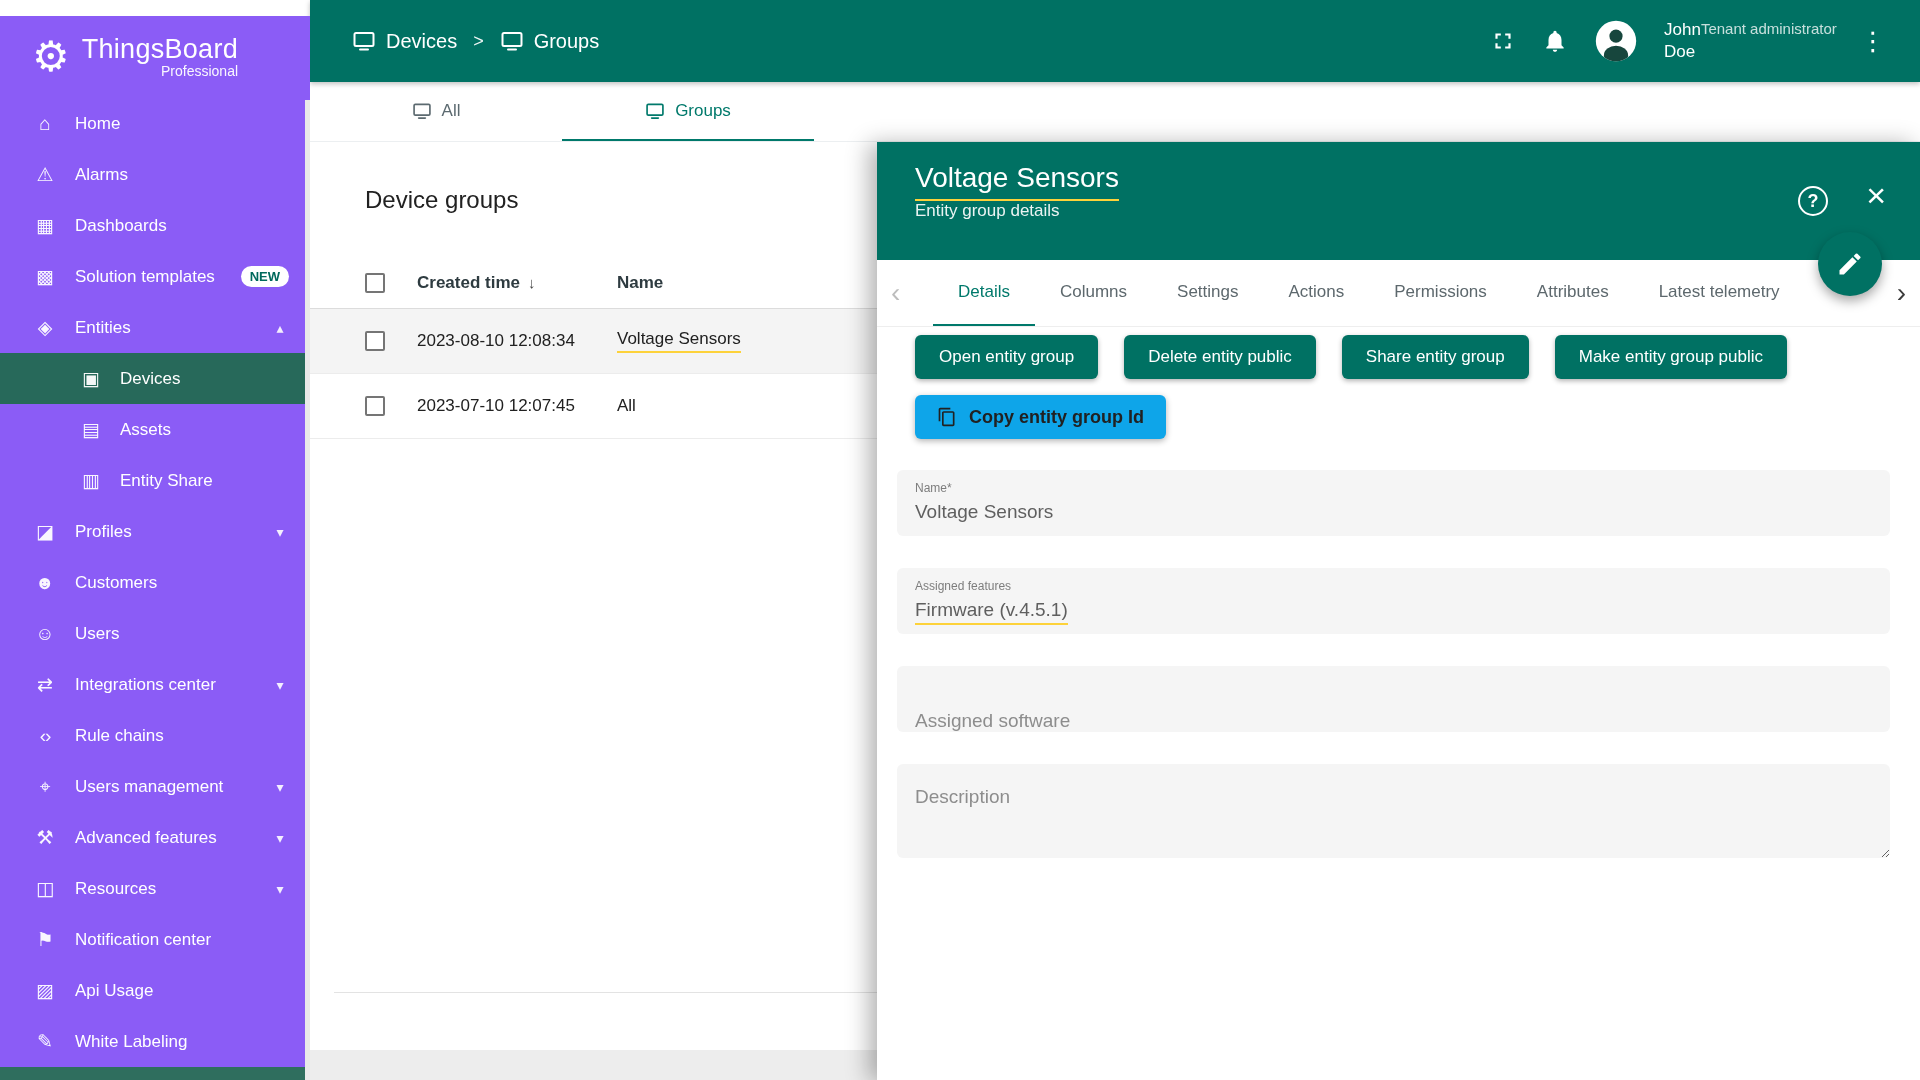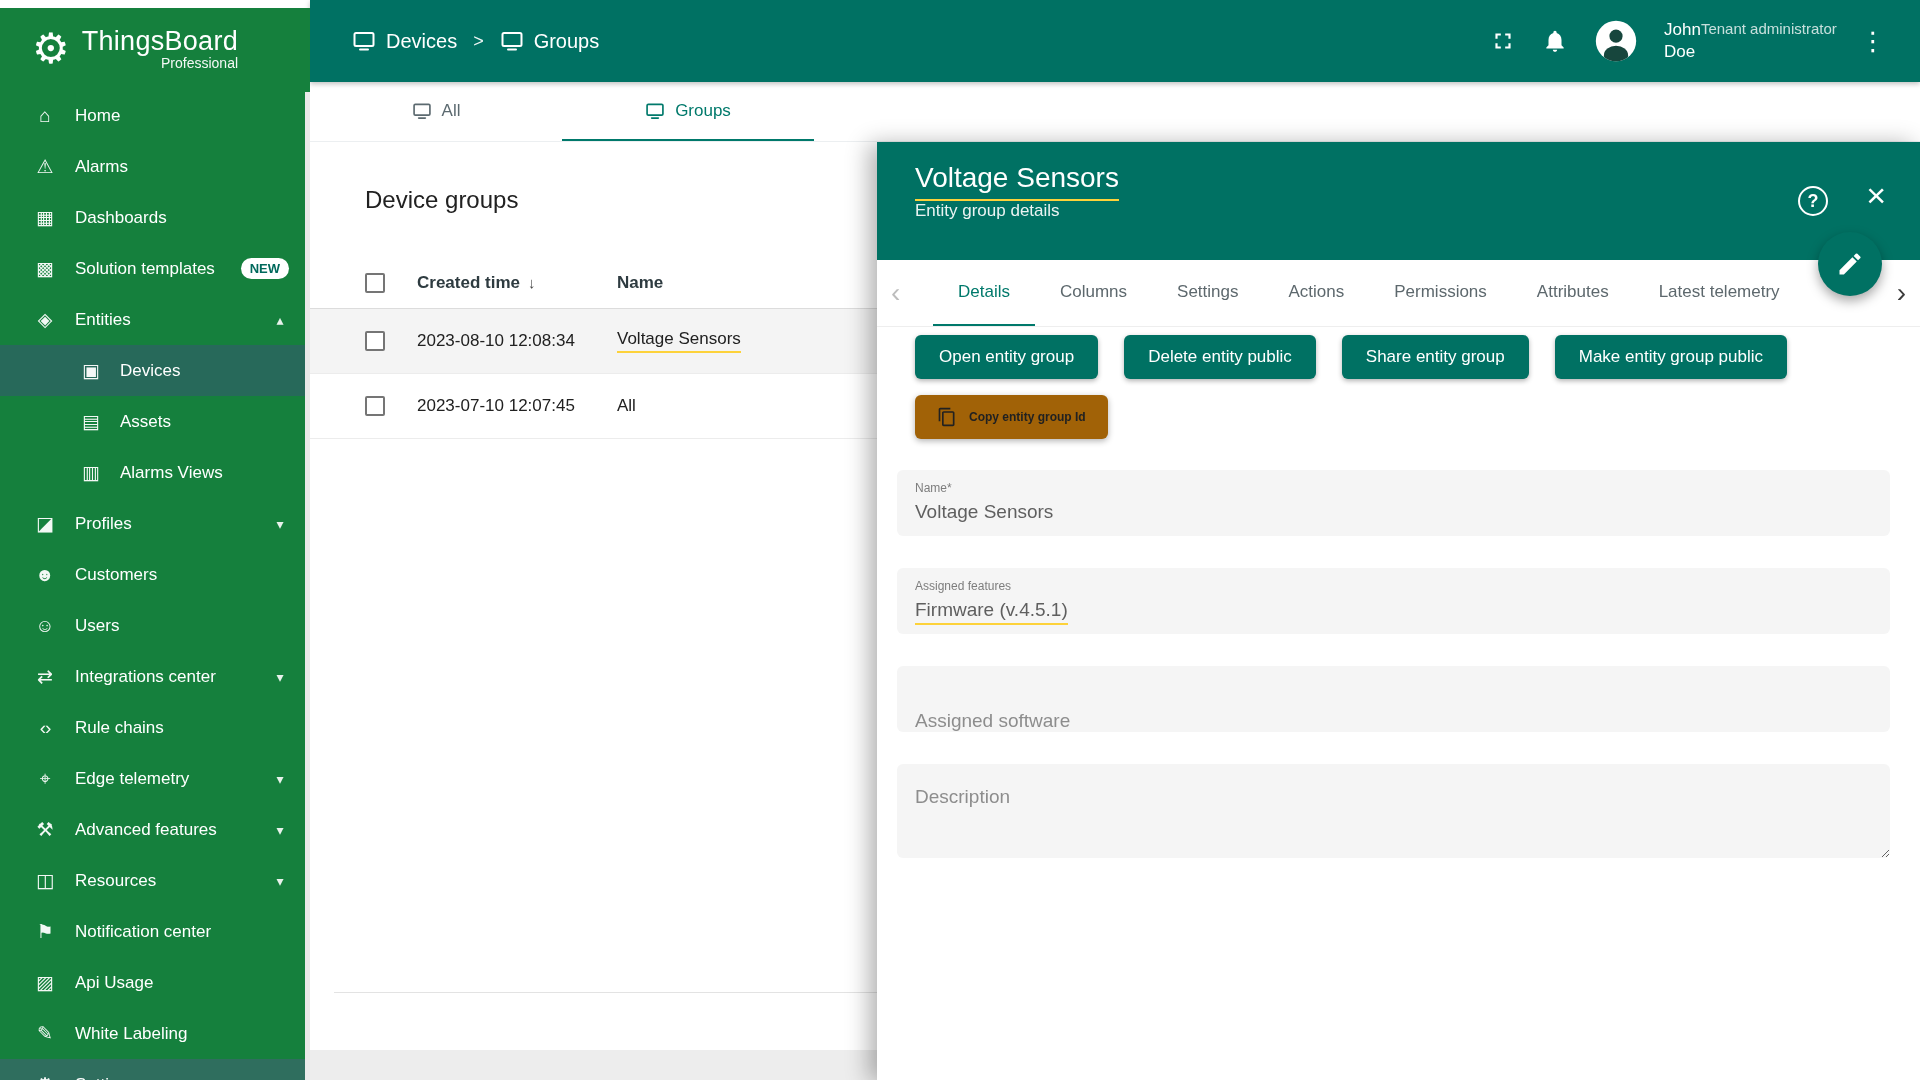--- a/index.html
+++ b/index.html
@@ -1,21 +1,21 @@
 <!DOCTYPE html>
 <html><head>
 <meta charset="utf-8">
 <style>
   *{box-sizing:border-box;margin:0;padding:0}
   html,body{width:1920px;height:1080px}
   body{font-family:"Liberation Sans","DejaVu Sans",sans-serif;overflow:hidden;background:#fff;color:#212121}
   .app{position:relative;width:1920px;height:1080px;overflow:hidden}
 
   
-  .sidebar{position:absolute;left:0;top:8px;bottom:0;width:310px;background:#15803d;color:#fff;z-index:30}
+  .sidebar{position:absolute;left:0;top:16px;bottom:0;width:310px;background:#8b5cf6;color:#fff;z-index:30}
   .sb-scrollbar{position:absolute;top:84px;bottom:0;right:0;width:5px;background:#e9e9e9;z-index:5}
   .logo{height:82px;display:flex;align-items:center;padding-left:32px;gap:12px}
   .logo-gear::before{content:"⚙";font-size:42px;line-height:1;color:#fff;display:block}
   .logo-text{display:flex;flex-direction:column}
   .logo-name{font-size:27px;font-weight:500;letter-spacing:.3px;line-height:1.05}
   .logo-sub{font-size:14px;align-self:flex-end;opacity:.95}
   .nav{position:absolute;top:82px;left:0;right:5px;bottom:0;overflow:hidden}
   .s-item{height:51px;display:flex;align-items:center;padding:0 16px 0 30px;font-size:17px;cursor:pointer}
   .s-item .si{width:30px;margin-right:15px;font-size:19px;text-align:center;flex:none;opacity:.95}
   .s-item.child{padding-left:76px}
@@ -97,21 +97,21 @@
   .nav-arrow.left{left:14px;color:#bdbdbd}
   .nav-arrow.right{right:14px;color:#3c3c3c;background:#fff;padding-left:4px}
   [data-name="tabs-scroll-left-icon"]::before{content:"‹"}
   [data-name="tabs-scroll-right-icon"]::before{content:"›"}
   .ttab{display:flex;align-items:center;padding:0 25px;font-size:17px;font-weight:500;color:#5d686d;cursor:pointer;border-bottom:2px solid transparent;white-space:nowrap}
   .ttab.active{color:#00796b;border-bottom-color:#00796b}
   .panel-body{padding:8px 28px 0 38px}
   .btn-row{display:flex;gap:26px}
   .btn{height:44px;padding:0 24px;background:#007163;color:#fff;border:none;border-radius:6px;font-size:17px;font-weight:500;font-family:inherit;cursor:pointer;box-shadow:0 2px 5px rgba(0,0,0,.3);white-space:nowrap}
   .copy-row{margin-top:16px}
-  .copy-btn{height:44px;padding:0 22px;background:#a16207;border:none;border-radius:6px;font-size:12px;font-weight:700;color:#212121;display:inline-flex;align-items:center;gap:12px;box-shadow:0 2px 6px rgba(0,0,0,.3);cursor:pointer;font-family:inherit}
+  .copy-btn{height:44px;padding:0 22px;background:#0ea5e9;border:none;border-radius:6px;font-size:18px;font-weight:700;color:#212121;display:inline-flex;align-items:center;gap:12px;box-shadow:0 2px 6px rgba(0,0,0,.3);cursor:pointer;font-family:inherit}
   .form{margin-top:31px;margin-left:-18px;margin-right:2px;display:flex;flex-direction:column;gap:32px}
   .field{background:#f5f5f5;border-radius:6px;padding:12px 18px;position:relative}
   .field.h66{height:66px}
   .f-label{font-size:12px;color:#7d7d7d;line-height:1.1}
   .f-value{margin-top:6px;font-size:19px;color:#5f5f5f}
   .field.center{display:flex;align-items:flex-end;padding-top:0;padding-bottom:0}
   .f-input{border:none;background:transparent;font-size:19px;color:#5f5f5f;width:100%;font-family:inherit;outline:none}
   .f-input::placeholder,.f-textarea::placeholder{color:#8d8d8d;opacity:1}
   .field.desc{height:94px;padding:0}
   .f-textarea{display:block;width:100%;height:100%;border:none;background:transparent;resize:vertical;font-family:inherit;font-size:19px;padding:22px 18px;outline:none;color:#5f5f5f;border-radius:6px}
@@ -155,21 +155,21 @@
       <div class="s-item child active" data-name="sidebar-item-devices">
         <span class="si" data-name="devices-icon"></span>
         <span class="s-label" data-name="sidebar-item-label">Devices</span>
       </div>
       <div class="s-item child" data-name="sidebar-item-assets">
         <span class="si" data-name="assets-icon"></span>
         <span class="s-label" data-name="sidebar-item-label">Assets</span>
       </div>
       <div class="s-item child" data-name="sidebar-item-entity-views">
         <span class="si" data-name="entity-views-icon"></span>
-        <span class="s-label" data-name="sidebar-item-label">Alarms Views</span>
+        <span class="s-label" data-name="sidebar-item-label">Entity Share</span>
       </div>
       <div class="s-item" data-name="sidebar-item-profiles">
         <span class="si" data-name="profiles-icon"></span>
         <span class="s-label" data-name="sidebar-item-label">Profiles</span>
         <span class="chev" data-name="chevron-down-icon"></span>
       </div>
       <div class="s-item" data-name="sidebar-item-customers">
         <span class="si" data-name="customers-icon"></span>
         <span class="s-label" data-name="sidebar-item-label">Customers</span>
       </div>
@@ -181,21 +181,21 @@
         <span class="si" data-name="integrations-center-icon"></span>
         <span class="s-label" data-name="sidebar-item-label">Integrations center</span>
         <span class="chev" data-name="chevron-down-icon"></span>
       </div>
       <div class="s-item" data-name="sidebar-item-rule-chains">
         <span class="si" data-name="rule-chains-icon"></span>
         <span class="s-label" data-name="sidebar-item-label">Rule chains</span>
       </div>
       <div class="s-item" data-name="sidebar-item-edge-management">
         <span class="si" data-name="edge-management-icon"></span>
-        <span class="s-label" data-name="sidebar-item-label">Edge telemetry</span>
+        <span class="s-label" data-name="sidebar-item-label">Users management</span>
         <span class="chev" data-name="chevron-down-icon"></span>
       </div>
       <div class="s-item" data-name="sidebar-item-advanced-features">
         <span class="si" data-name="advanced-features-icon"></span>
         <span class="s-label" data-name="sidebar-item-label">Advanced features</span>
         <span class="chev" data-name="chevron-down-icon"></span>
       </div>
       <div class="s-item" data-name="sidebar-item-resources">
         <span class="si" data-name="resources-icon"></span>
         <span class="s-label" data-name="sidebar-item-label">Resources</span>

